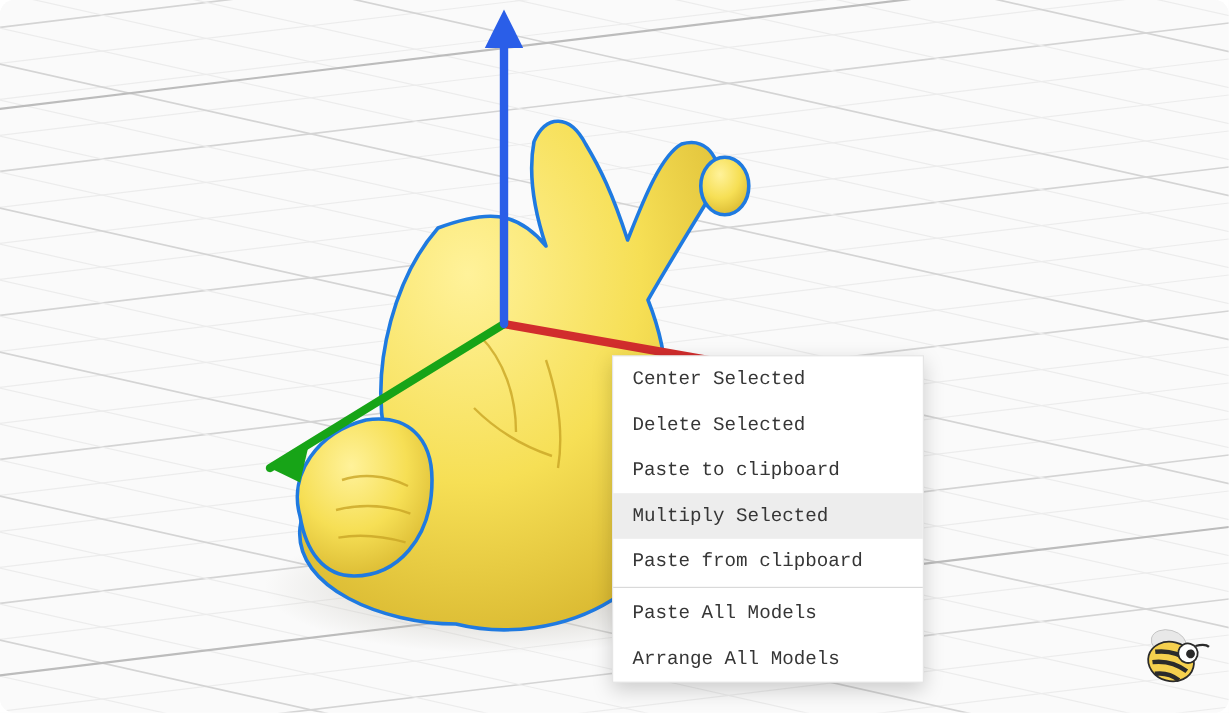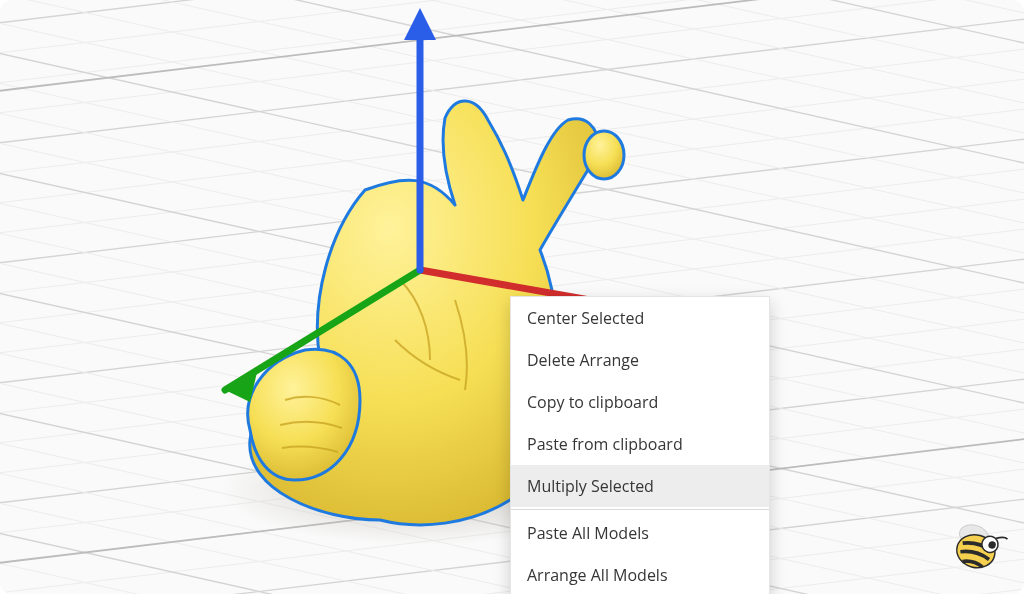--- a/index.html
+++ b/index.html
@@ -4,20 +4,21 @@
   <style>
     * { margin: 0; padding: 0; box-sizing: border-box; }
     html, body { width: 1024px; height: 594px; overflow: hidden; font-family: "Open Sans", "Segoe UI", "Helvetica Neue", Arial, sans-serif; }
     .viewport {
       position: relative;
       width: 1024px;
       height: 594px;
       background: #fafafa;
       border-radius: 12px;
       overflow: hidden;
+      font-family: Liberation Mono, monospace;
     }
     .bed {
       position: absolute;
       inset: 0;
     }
     .gizmo {
       position: absolute;
       inset: 0;
       pointer-events: none;
     }
@@ -209,24 +210,24 @@
       <line x1="420" y1="270" x2="225" y2="390" stroke="#17a417" stroke-width="7"></line>
       <polygon points="225,390 258,368 250,402" fill="#17a417"></polygon>
 
       <line x1="420" y1="270" x2="420" y2="24" stroke="#2a5ee8" stroke-width="7"></line>
       <polygon points="420,8 404,40 436,40" fill="#2a5ee8"></polygon>
     </g>
   </svg>
 
   <div class="context-menu" id="ctx">
       <div class="item">Center Selected</div>
-      <div class="item">Delete Arrange</div>
-      <div class="item">Copy to clipboard</div>
+      <div class="item">Delete Selected</div>
+      <div class="item">Paste to clipboard</div>
+      <div class="item hover">Multiply Selected</div>
       <div class="item">Paste from clipboard</div>
-      <div class="item hover">Multiply Selected</div>
       <div class="sep"></div>
       <div class="item">Paste All Models</div>
       <div class="item">Arrange All Models</div>
     </div>
 
   <svg class="logo" viewBox="0 0 100 100">
     <g transform="rotate(15 50 50)">
       <ellipse cx="42" cy="36" rx="20" ry="14" fill="#e6e6e6" opacity=".85" stroke="#b9b9b9"></ellipse>
       <ellipse cx="50" cy="56" rx="26" ry="22" fill="#f5d04e" stroke="#2b2b2b" stroke-width="2"></ellipse>
       <path d="M30 50 Q50 42 70 50" stroke="#2b2b2b" stroke-width="5" fill="none"></path>

